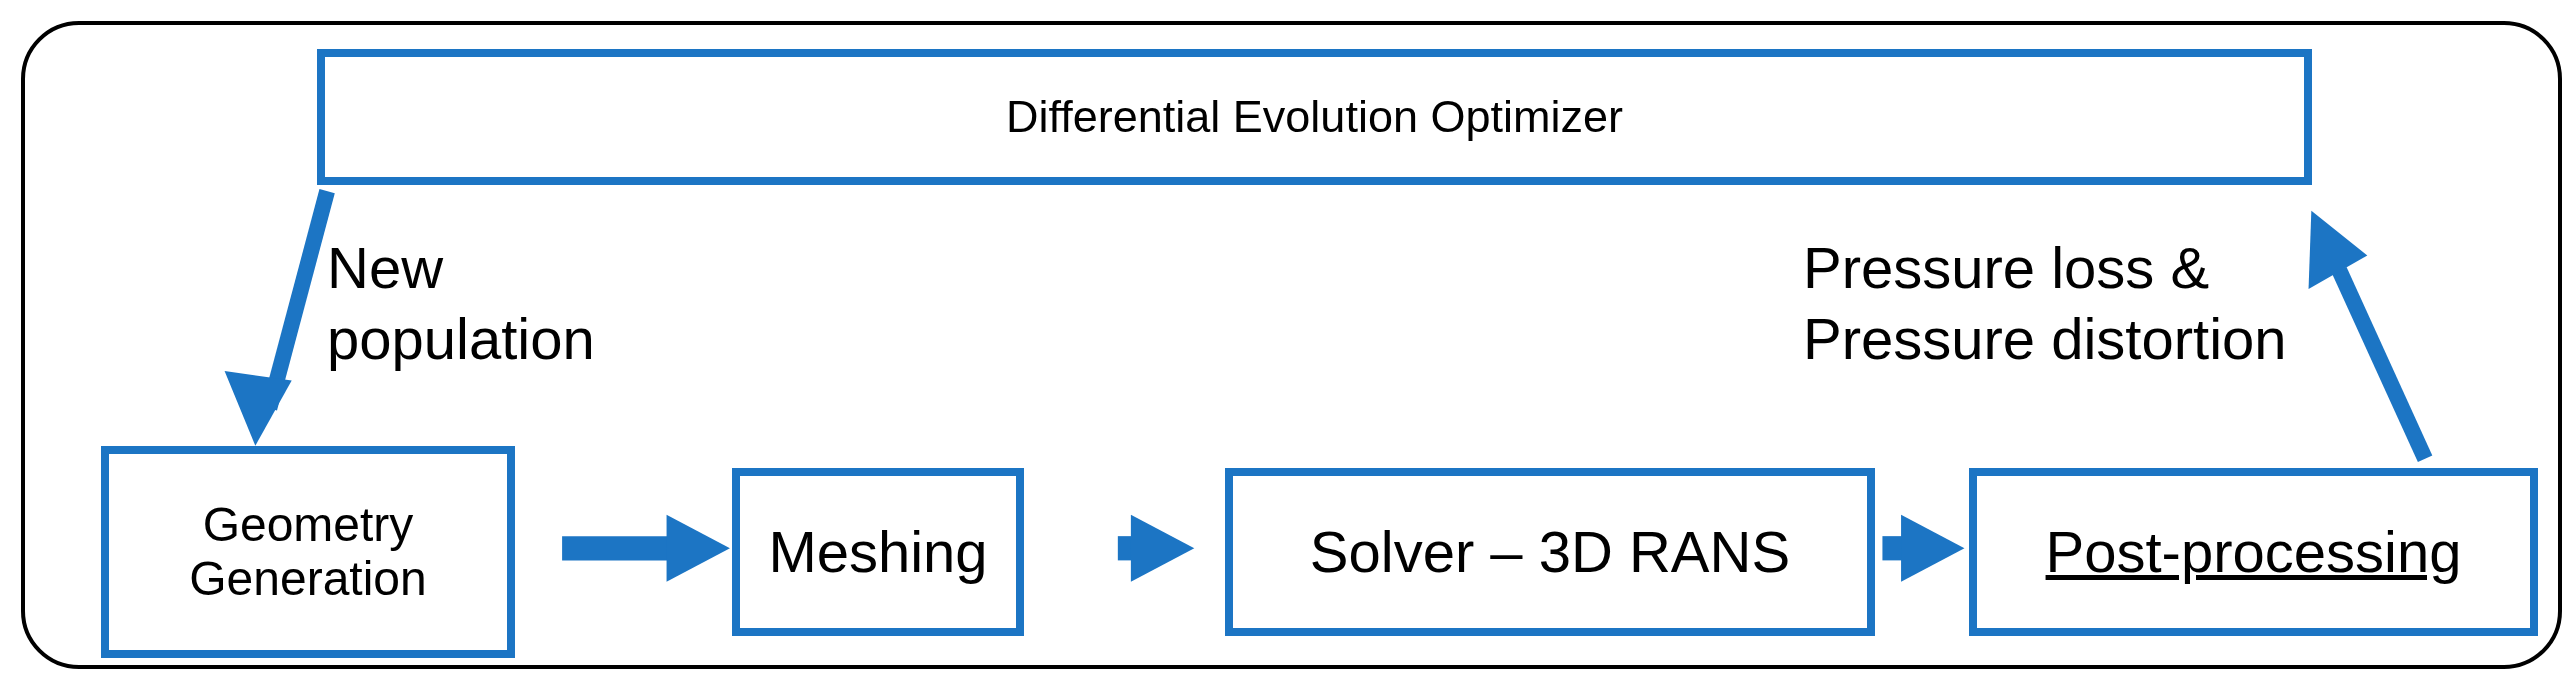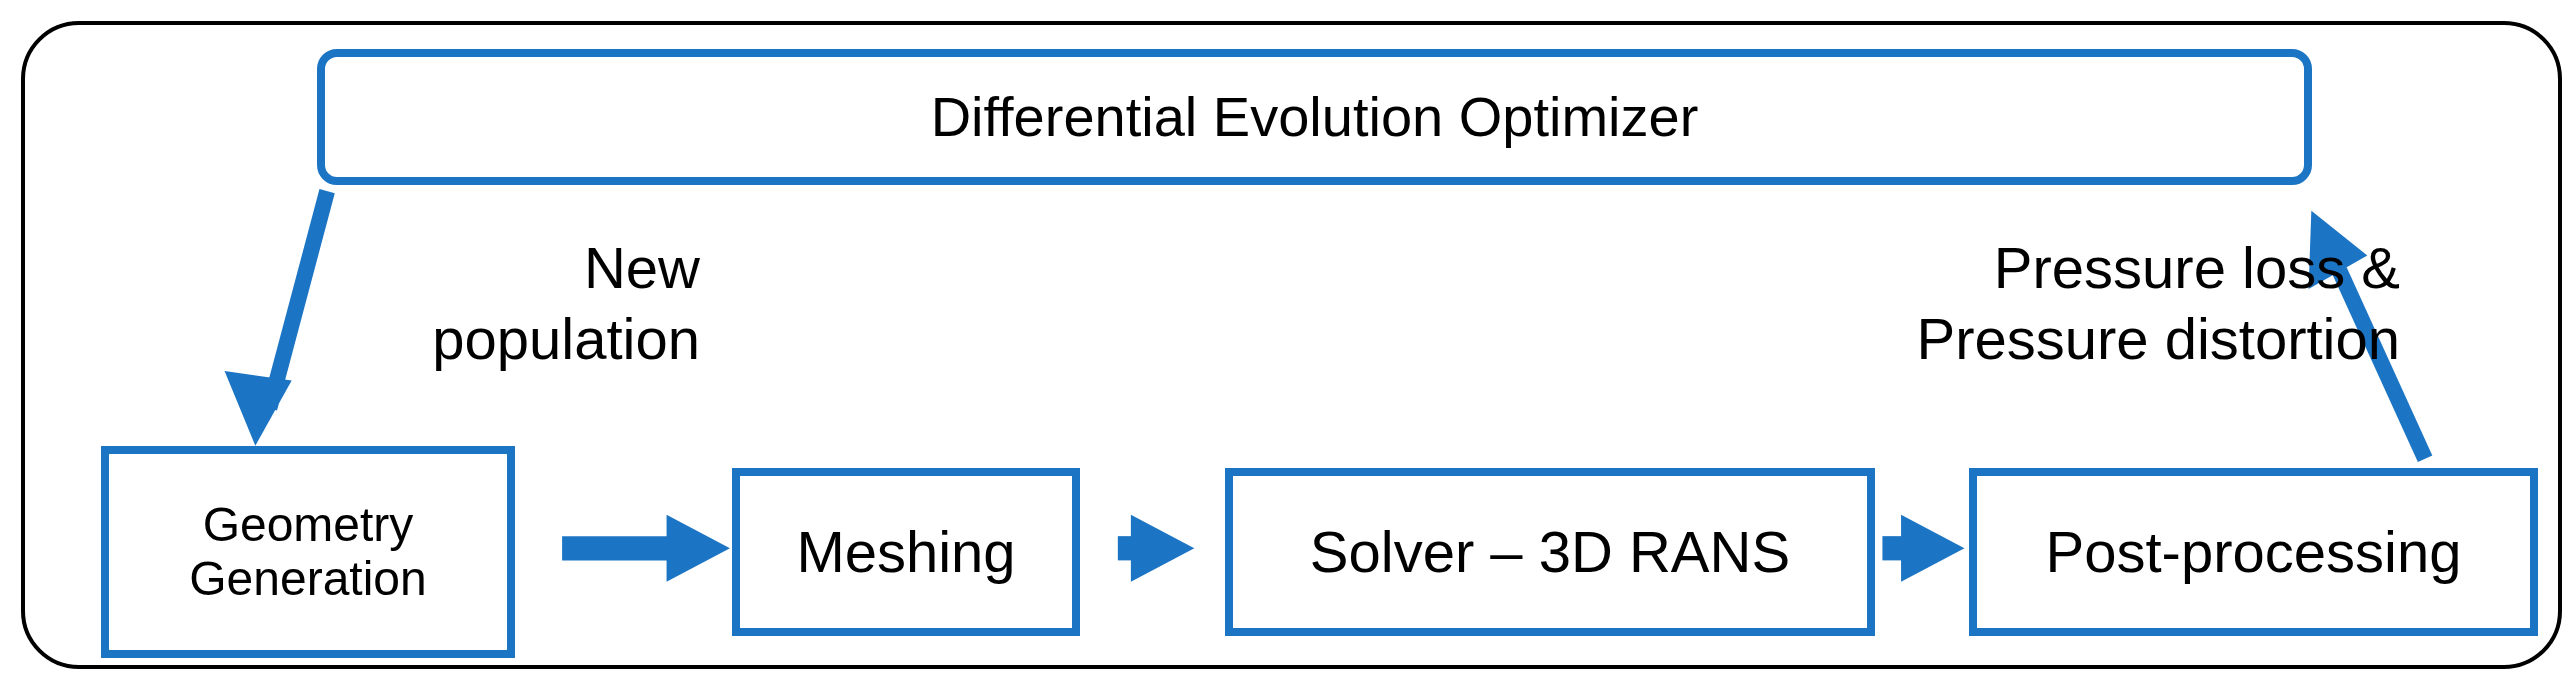--- a/index.html
+++ b/index.html
@@ -45,59 +45,59 @@
   }
   .proc-box .box-label {
     display: block;
     white-space: pre-line;
   }
   #box-optimizer {
     left: 317px;
     top: 49px;
     width: 1995px;
     height: 136px;
-    font-size: 56px;
-    border-radius: 20px;
+    font-size: 45px;
   }
   #box-geometry {
     left: 101px;
     top: 446px;
     width: 414px;
     height: 212px;
     font-size: 48px;
   }
   #box-meshing {
     left: 732px;
     top: 468px;
-    width: 348px;
+    width: 292px;
     height: 168px;
     font-size: 58px;
   }
   #box-solver {
     left: 1197px;
     top: 468px;
     width: 650px;
     height: 168px;
     font-size: 58px;
     margin-left: 28px;
   }
   #box-postprocessing {
     left: 1969px;
     top: 468px;
     width: 569px;
     height: 168px;
     font-size: 58px;
+    text-decoration: underline;
   }
   
   .edge-label {
     position: absolute;
     color: #000000;
     font-size: 58px;
     line-height: 1.22;
-    text-align: right;
+    text-align: left;
     white-space: pre-line;
     color: #000;
   }
   #label-new-population {
     left: 327px;
     top: 233px;
     width: 373px;
   }
   #label-pressure {
     left: 1803px;

